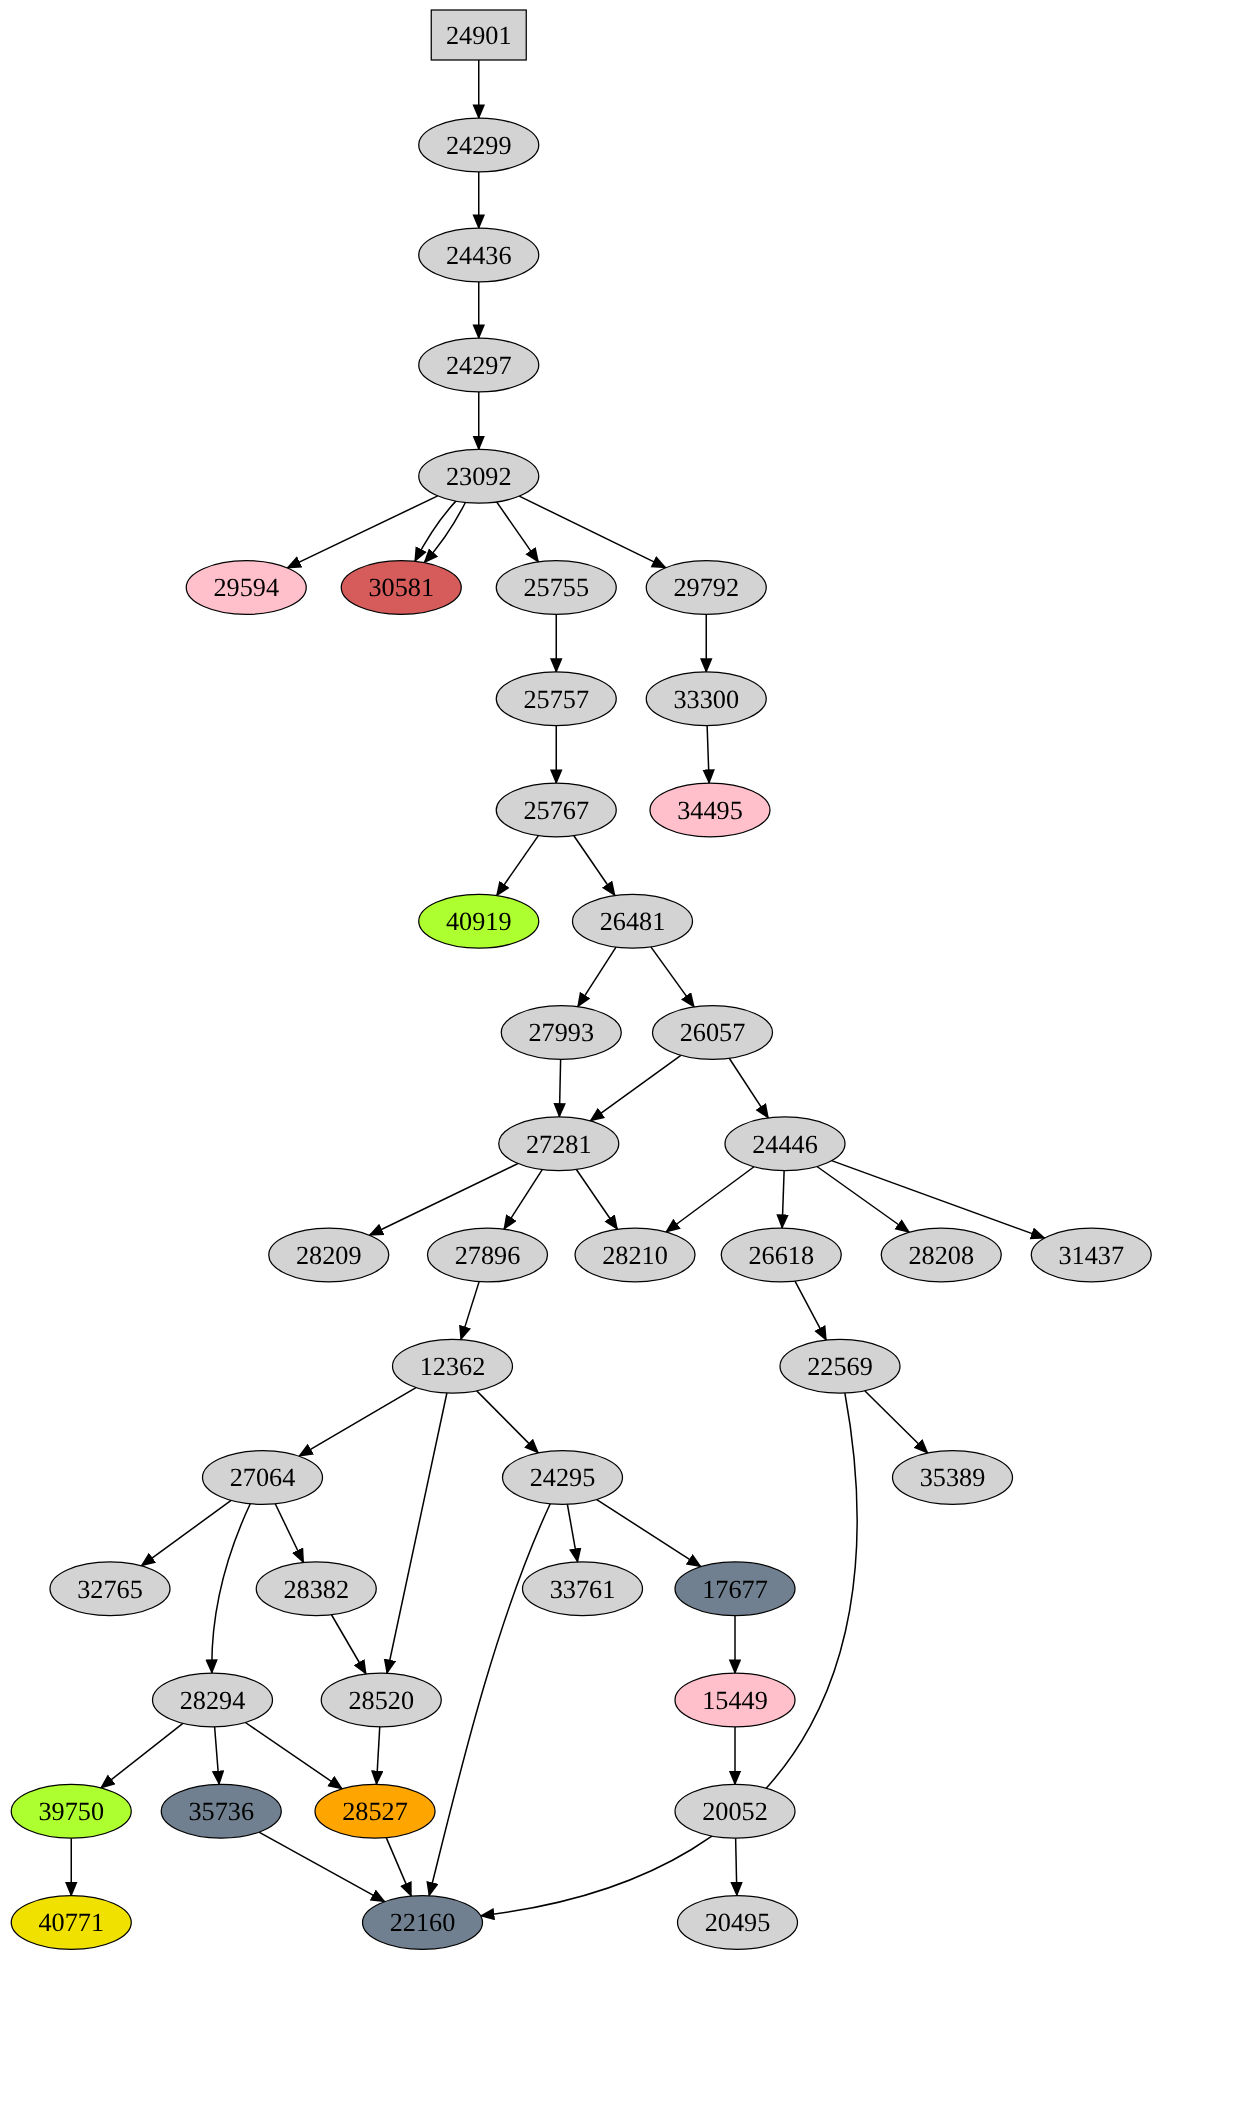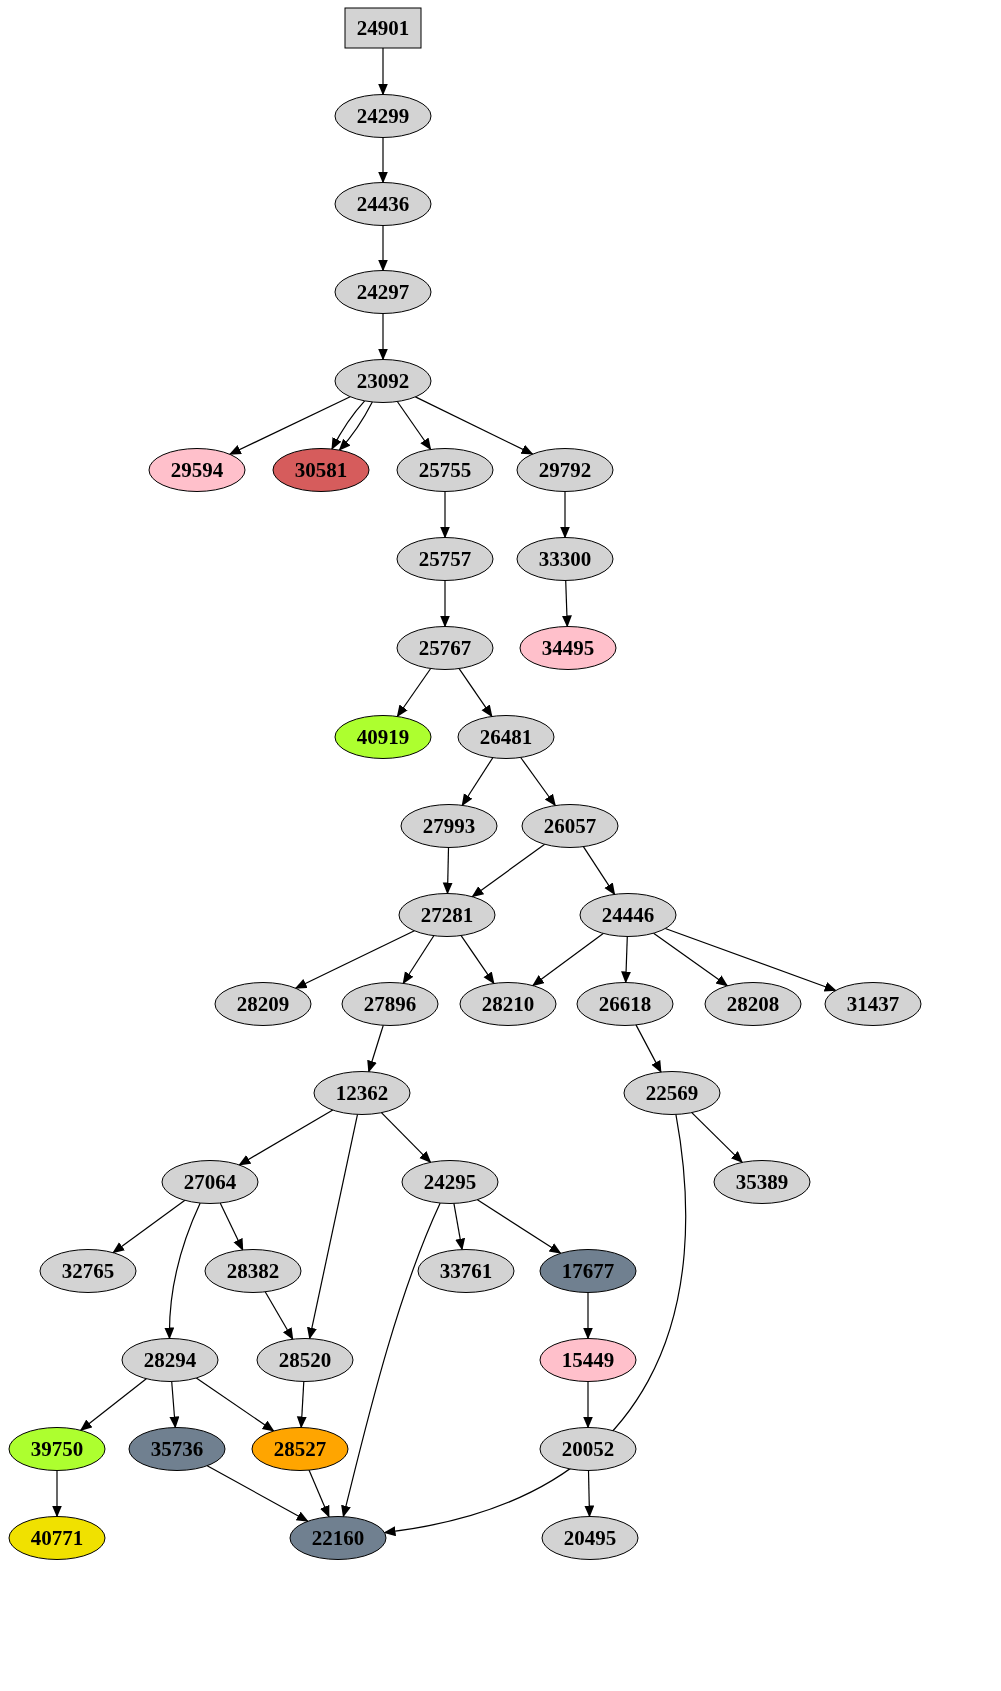--- a/index.html
+++ b/index.html
@@ -6,21 +6,20 @@
     margin: 0;
     padding: 0;
     background: #ffffff;
   }
   .graph-page {
     width: 1001px;
     height: 1691px;
     position: relative;
     background: #ffffff;
     overflow: hidden;
-    font-weight: bold;
   }
   #graph-svg {
     display: block;
   }
   #graph-svg text {
     font-family: "Liberation Serif", "DejaVu Serif", serif;
     font-size: 21px;
     fill: #000000;
   }
   #graph-svg .node-shape {

